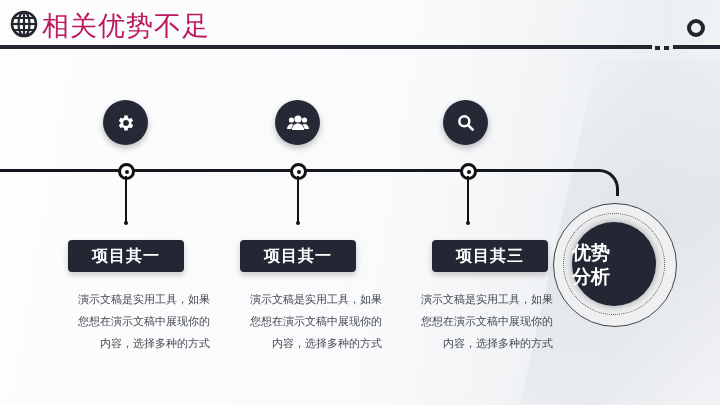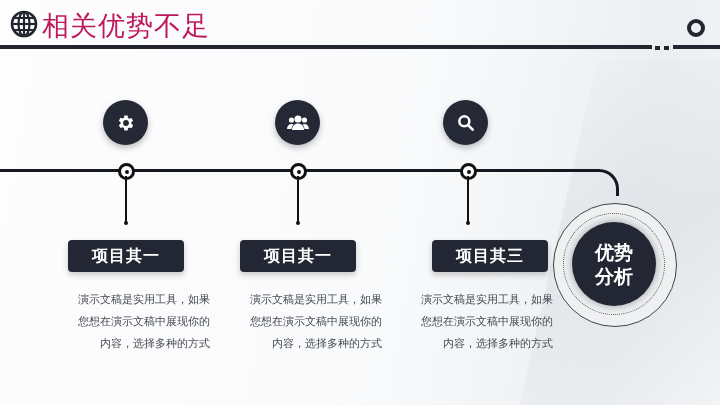--- a/index.html
+++ b/index.html
@@ -26,21 +26,21 @@
   .label{position:absolute;width:116px;height:32px;border-radius:4px;background:#232733;
     box-shadow:0 3px 6px rgba(0,0,0,0.2);color:#fff;font-weight:bold;font-size:16px;
     display:flex;align-items:center;justify-content:center;letter-spacing:1px;}
   .desc{position:absolute;width:170px;text-align:right;font-size:11px;line-height:22px;color:#444850;}
   .big-outer{position:absolute;left:553px;top:203px;width:122px;height:122px;border-radius:50%;
     border:1px solid #444;background:#eef0f2;}
   .big-dots{position:absolute;left:563px;top:213px;width:100px;height:100px;border-radius:50%;
     border:1.5px dotted #555;}
   .big-inner{position:absolute;left:572px;top:222px;width:84px;height:84px;border-radius:50%;
     background:#232733;box-shadow:0 0 8px rgba(0,0,0,0.35);color:#fff;font-weight:bold;font-size:19px;
-    display:flex;flex-direction:column;align-items:center;justify-content:center;line-height:24px;}
+    display:flex;flex-direction:column;justify-content:center;line-height:24px;}
 </style>
 </head>
 <body>
 
 <div class="bg-deco"></div>
 
 <div class="title">
   <span>
     <svg viewBox="0 0 28 28">
         <circle cx="14" cy="14" r="12" fill="none" stroke="#23262f" stroke-width="2.6"></circle>

